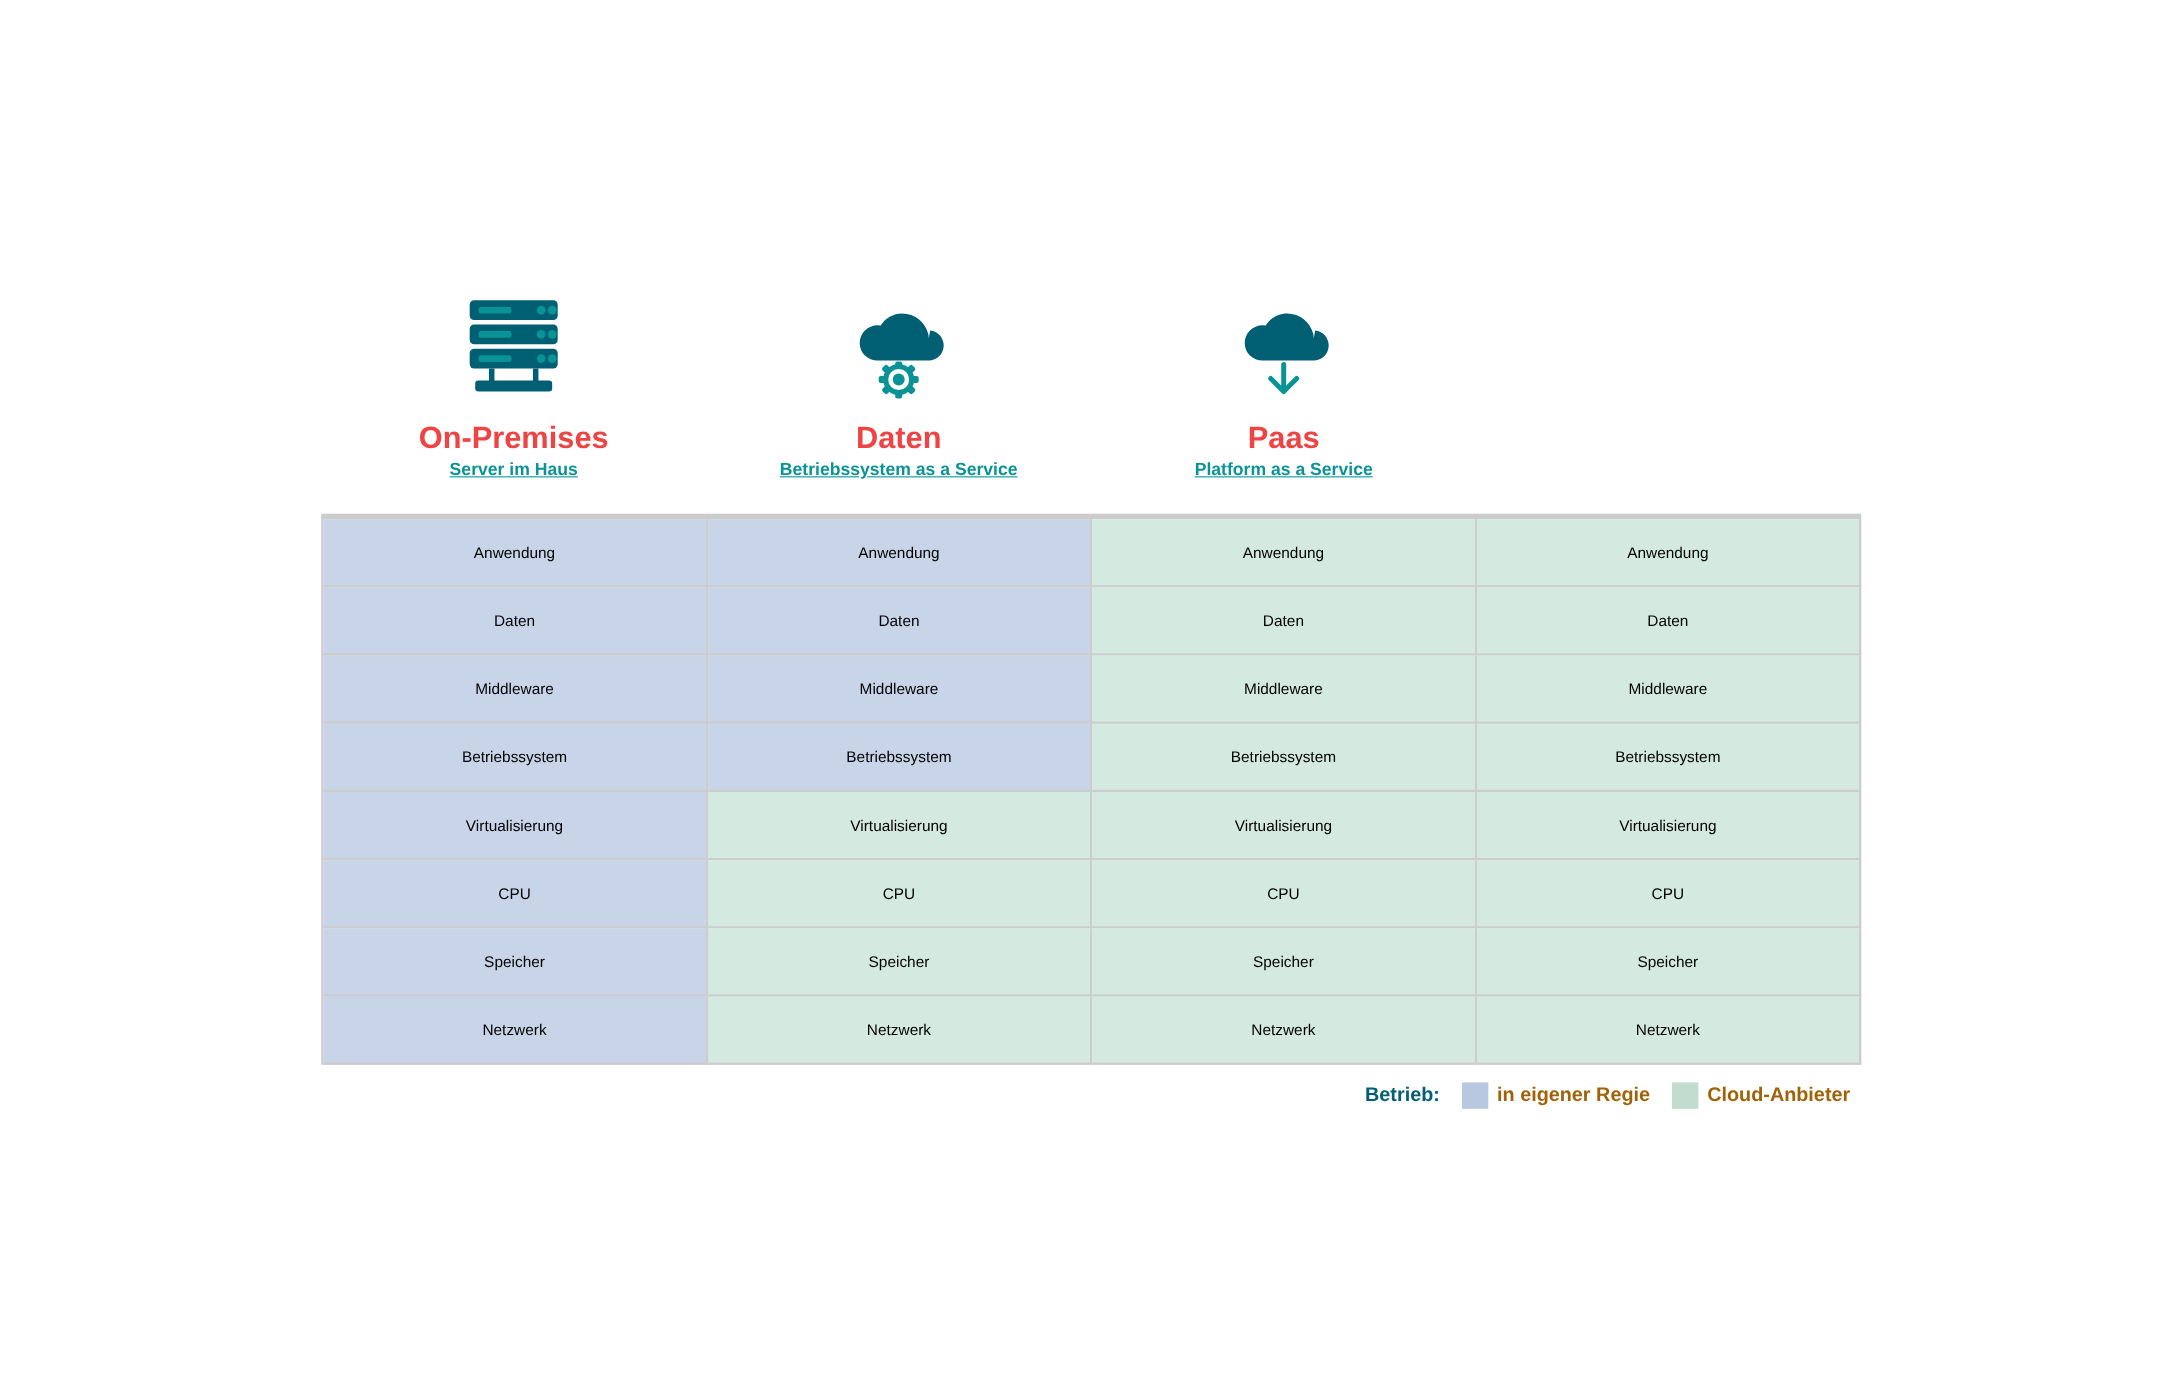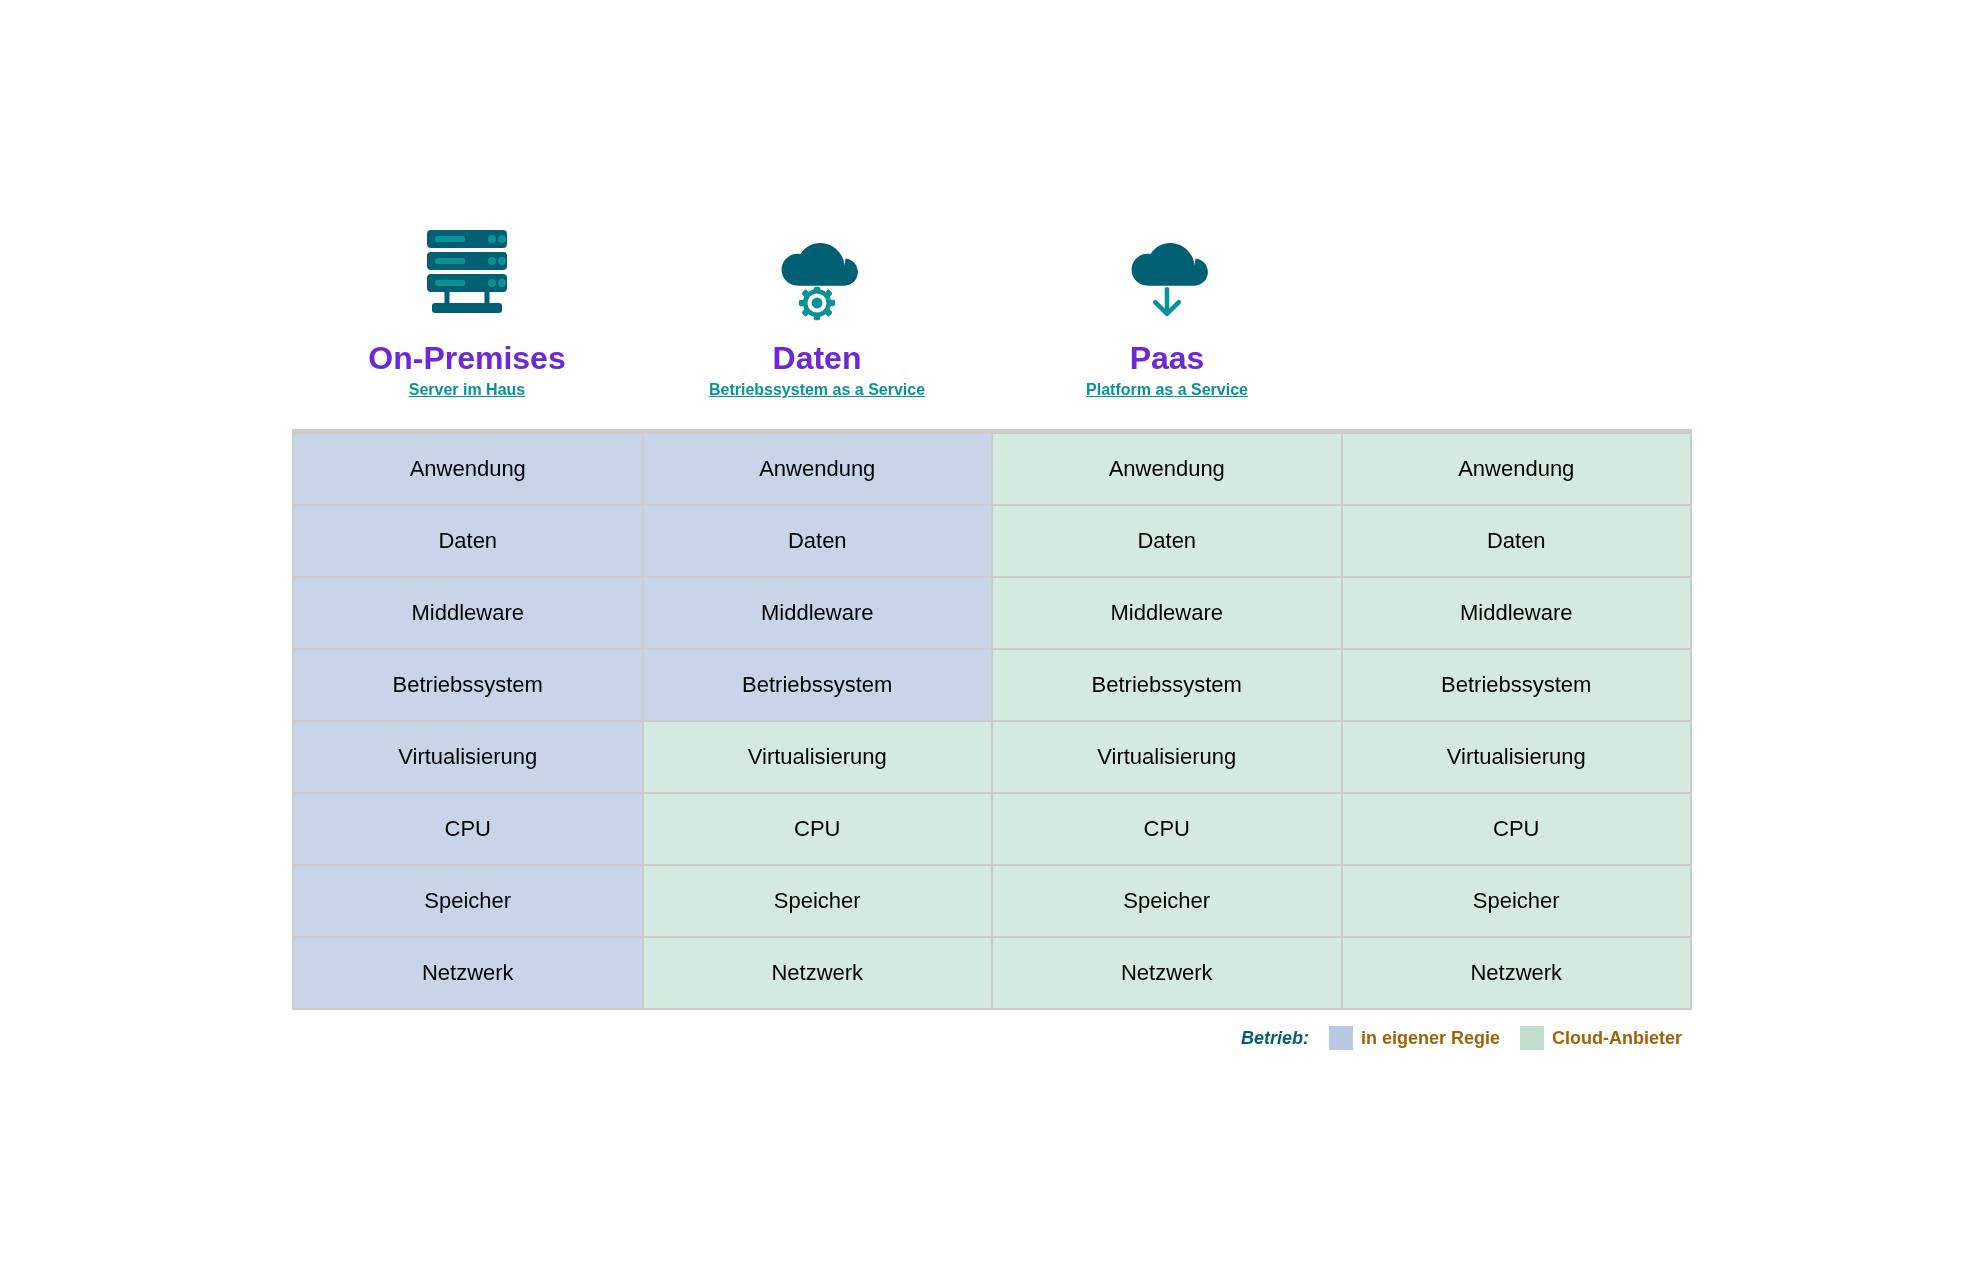--- a/index.html
+++ b/index.html
@@ -30,22 +30,22 @@
     }
     .icon-area {
       width: 100px;
       height: 100px;
       display: flex;
       align-items: center;
       justify-content: center;
       margin-bottom: 16px;
     }
     .header-title {
-      color: #6d28d9;
-      font-size: 32px;
+      color: #ef4444;
+      font-size: 28px;
       font-weight: 800;
       line-height: 1.2;
     }
     .header-subtitle {
       color: #0a9396;
       font-size: 16px;
       font-weight: 700;
       margin-top: 4px;
       text-decoration: underline;
     }
@@ -56,21 +56,21 @@
     }
     .table-grid {
       display: grid;
       grid-template-columns: repeat(4, 1fr);
       border-left: 2px solid #ccc;
       border-top: 2px solid #ccc;
     }
     .table-cell {
       padding: 22px 20px;
       text-align: left;
-      font-size: 22px;
+      font-size: 14px;
       border-right: 2px solid #ccc;
       border-bottom: 2px solid #ccc;
       display: flex;
       align-items: center;
       justify-content: center;
     }
 
     
     
     
@@ -86,21 +86,20 @@
       justify-content: flex-end;
       align-items: center;
       margin-top: 16px;
       gap: 20px;
       padding-right: 10px;
     }
     .legend-label {
       color: #005f73;
       font-weight: 800;
       font-size: 18px;
-      font-style: italic;
     }
     .legend-item {
       display: flex;
       align-items: center;
       gap: 8px;
       font-size: 18px;
       font-weight: 700;
       color: #a16207;
     }
     .legend-box {

